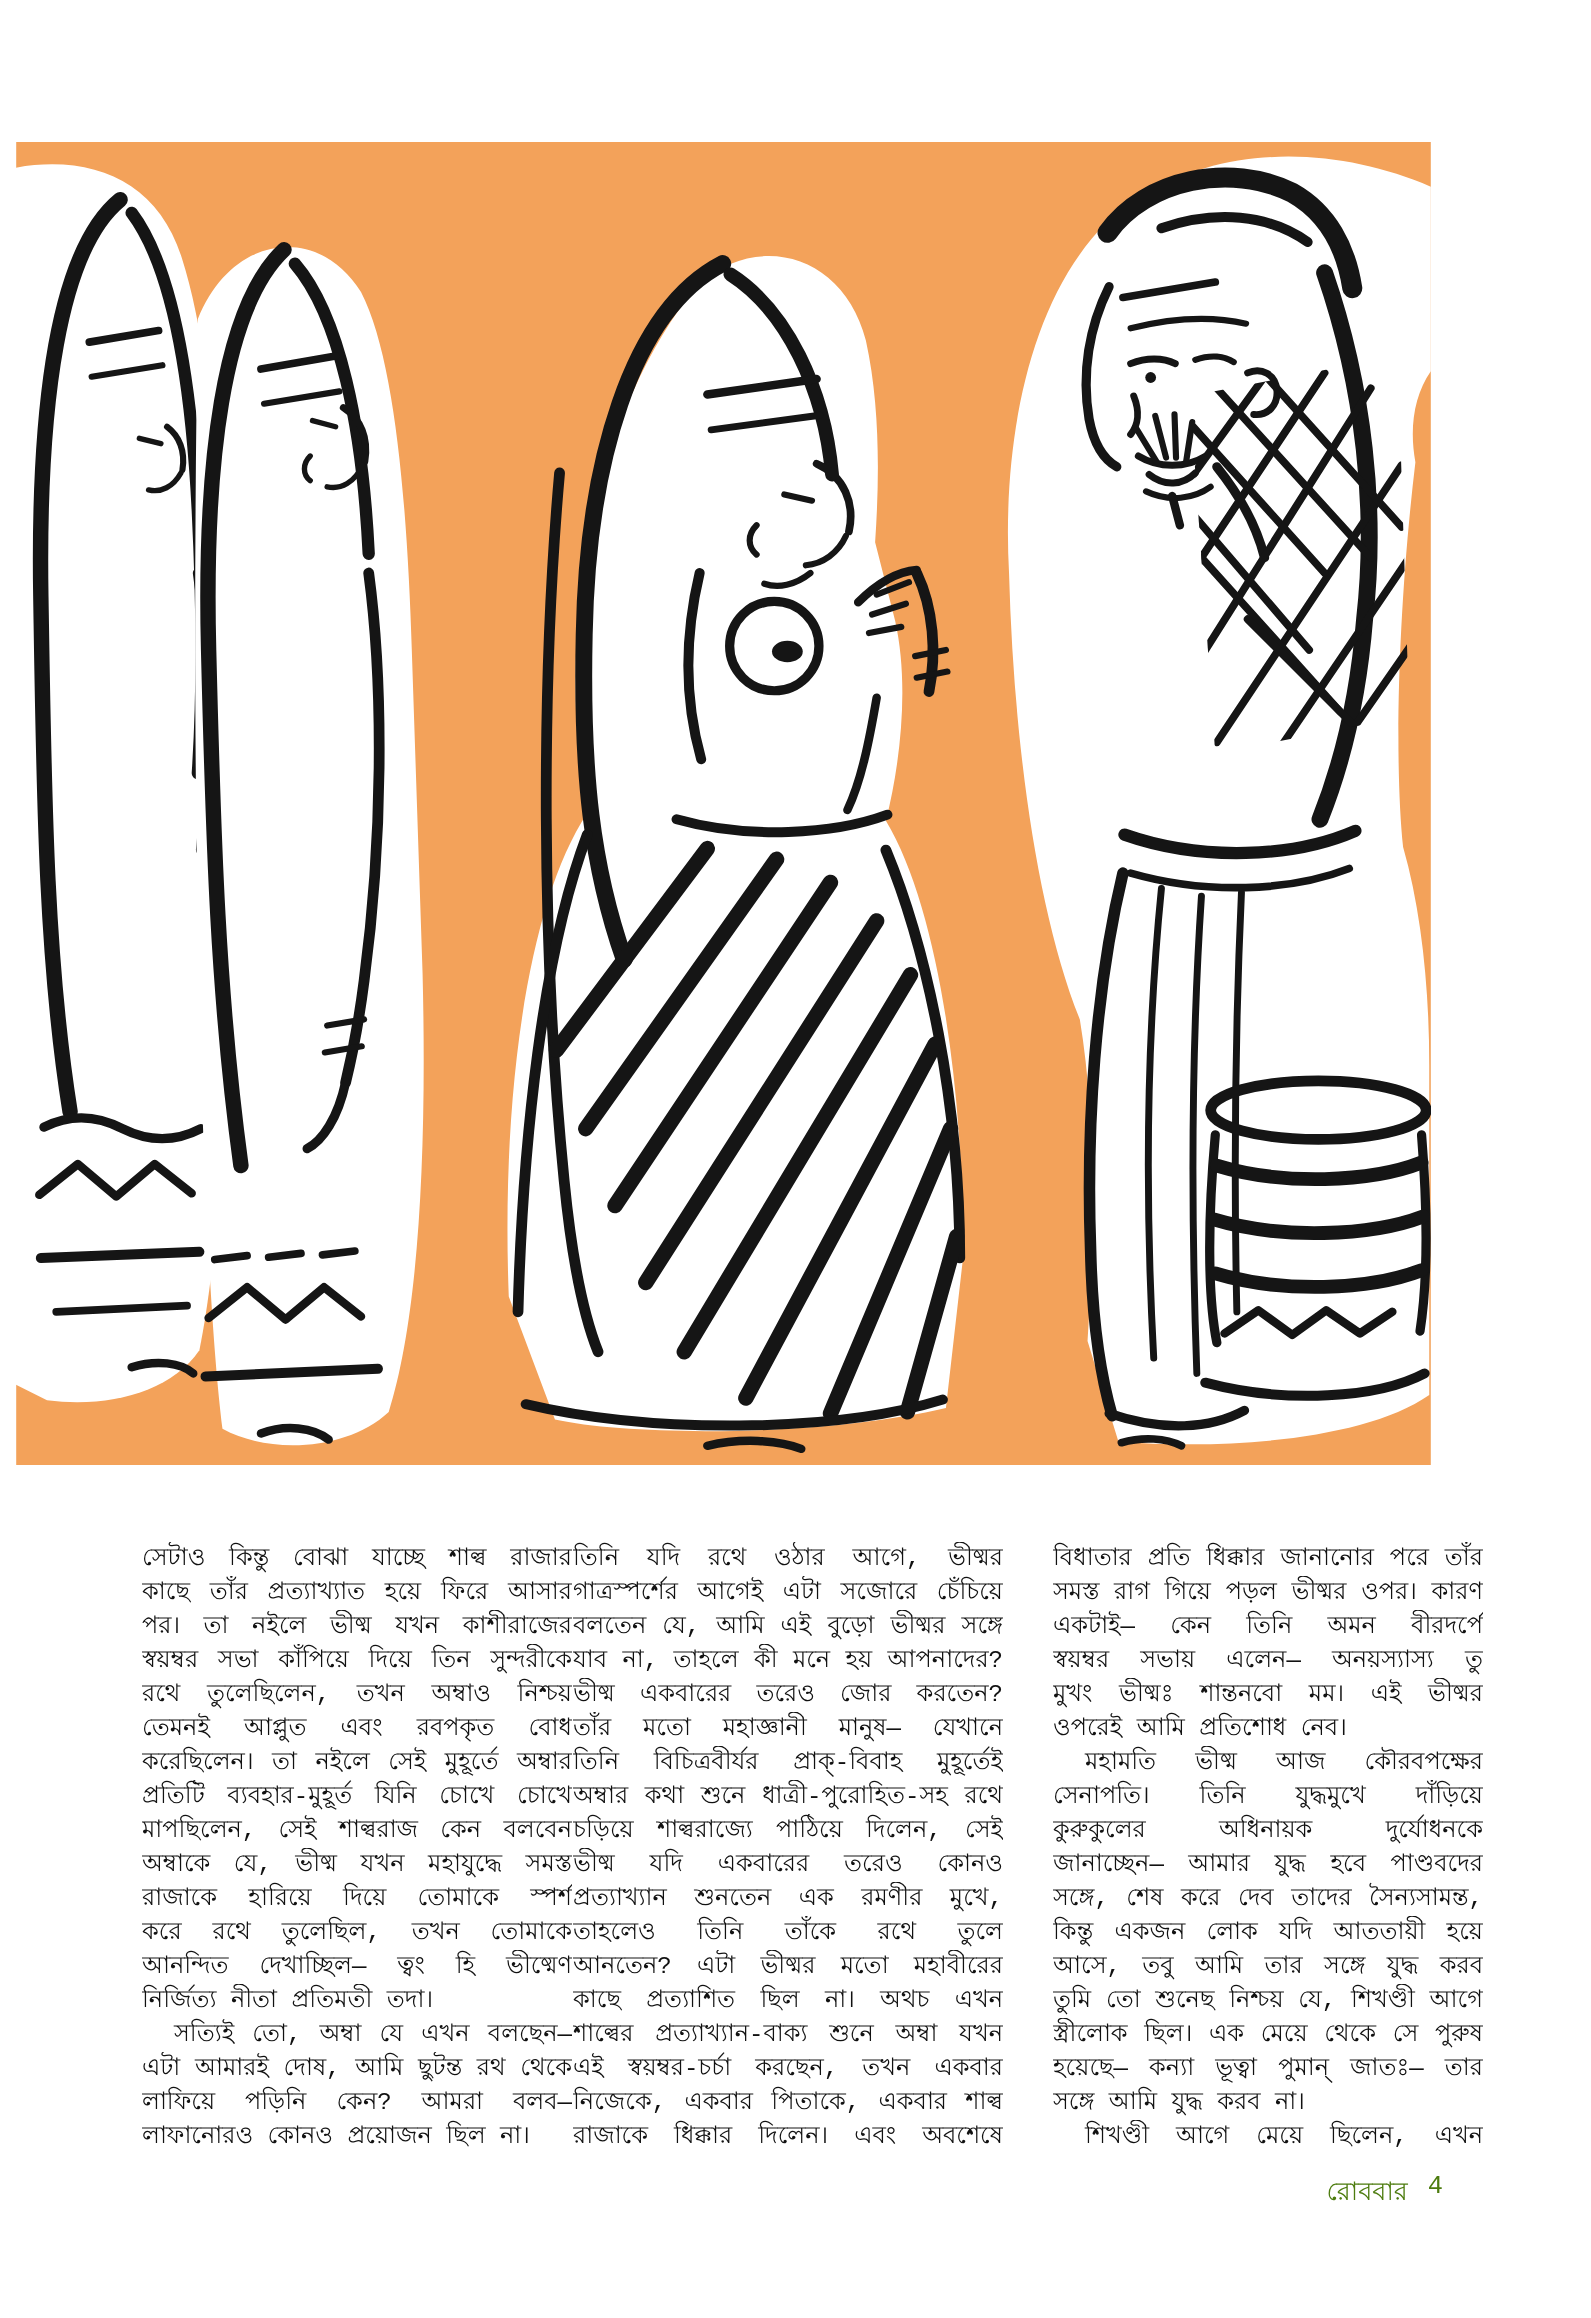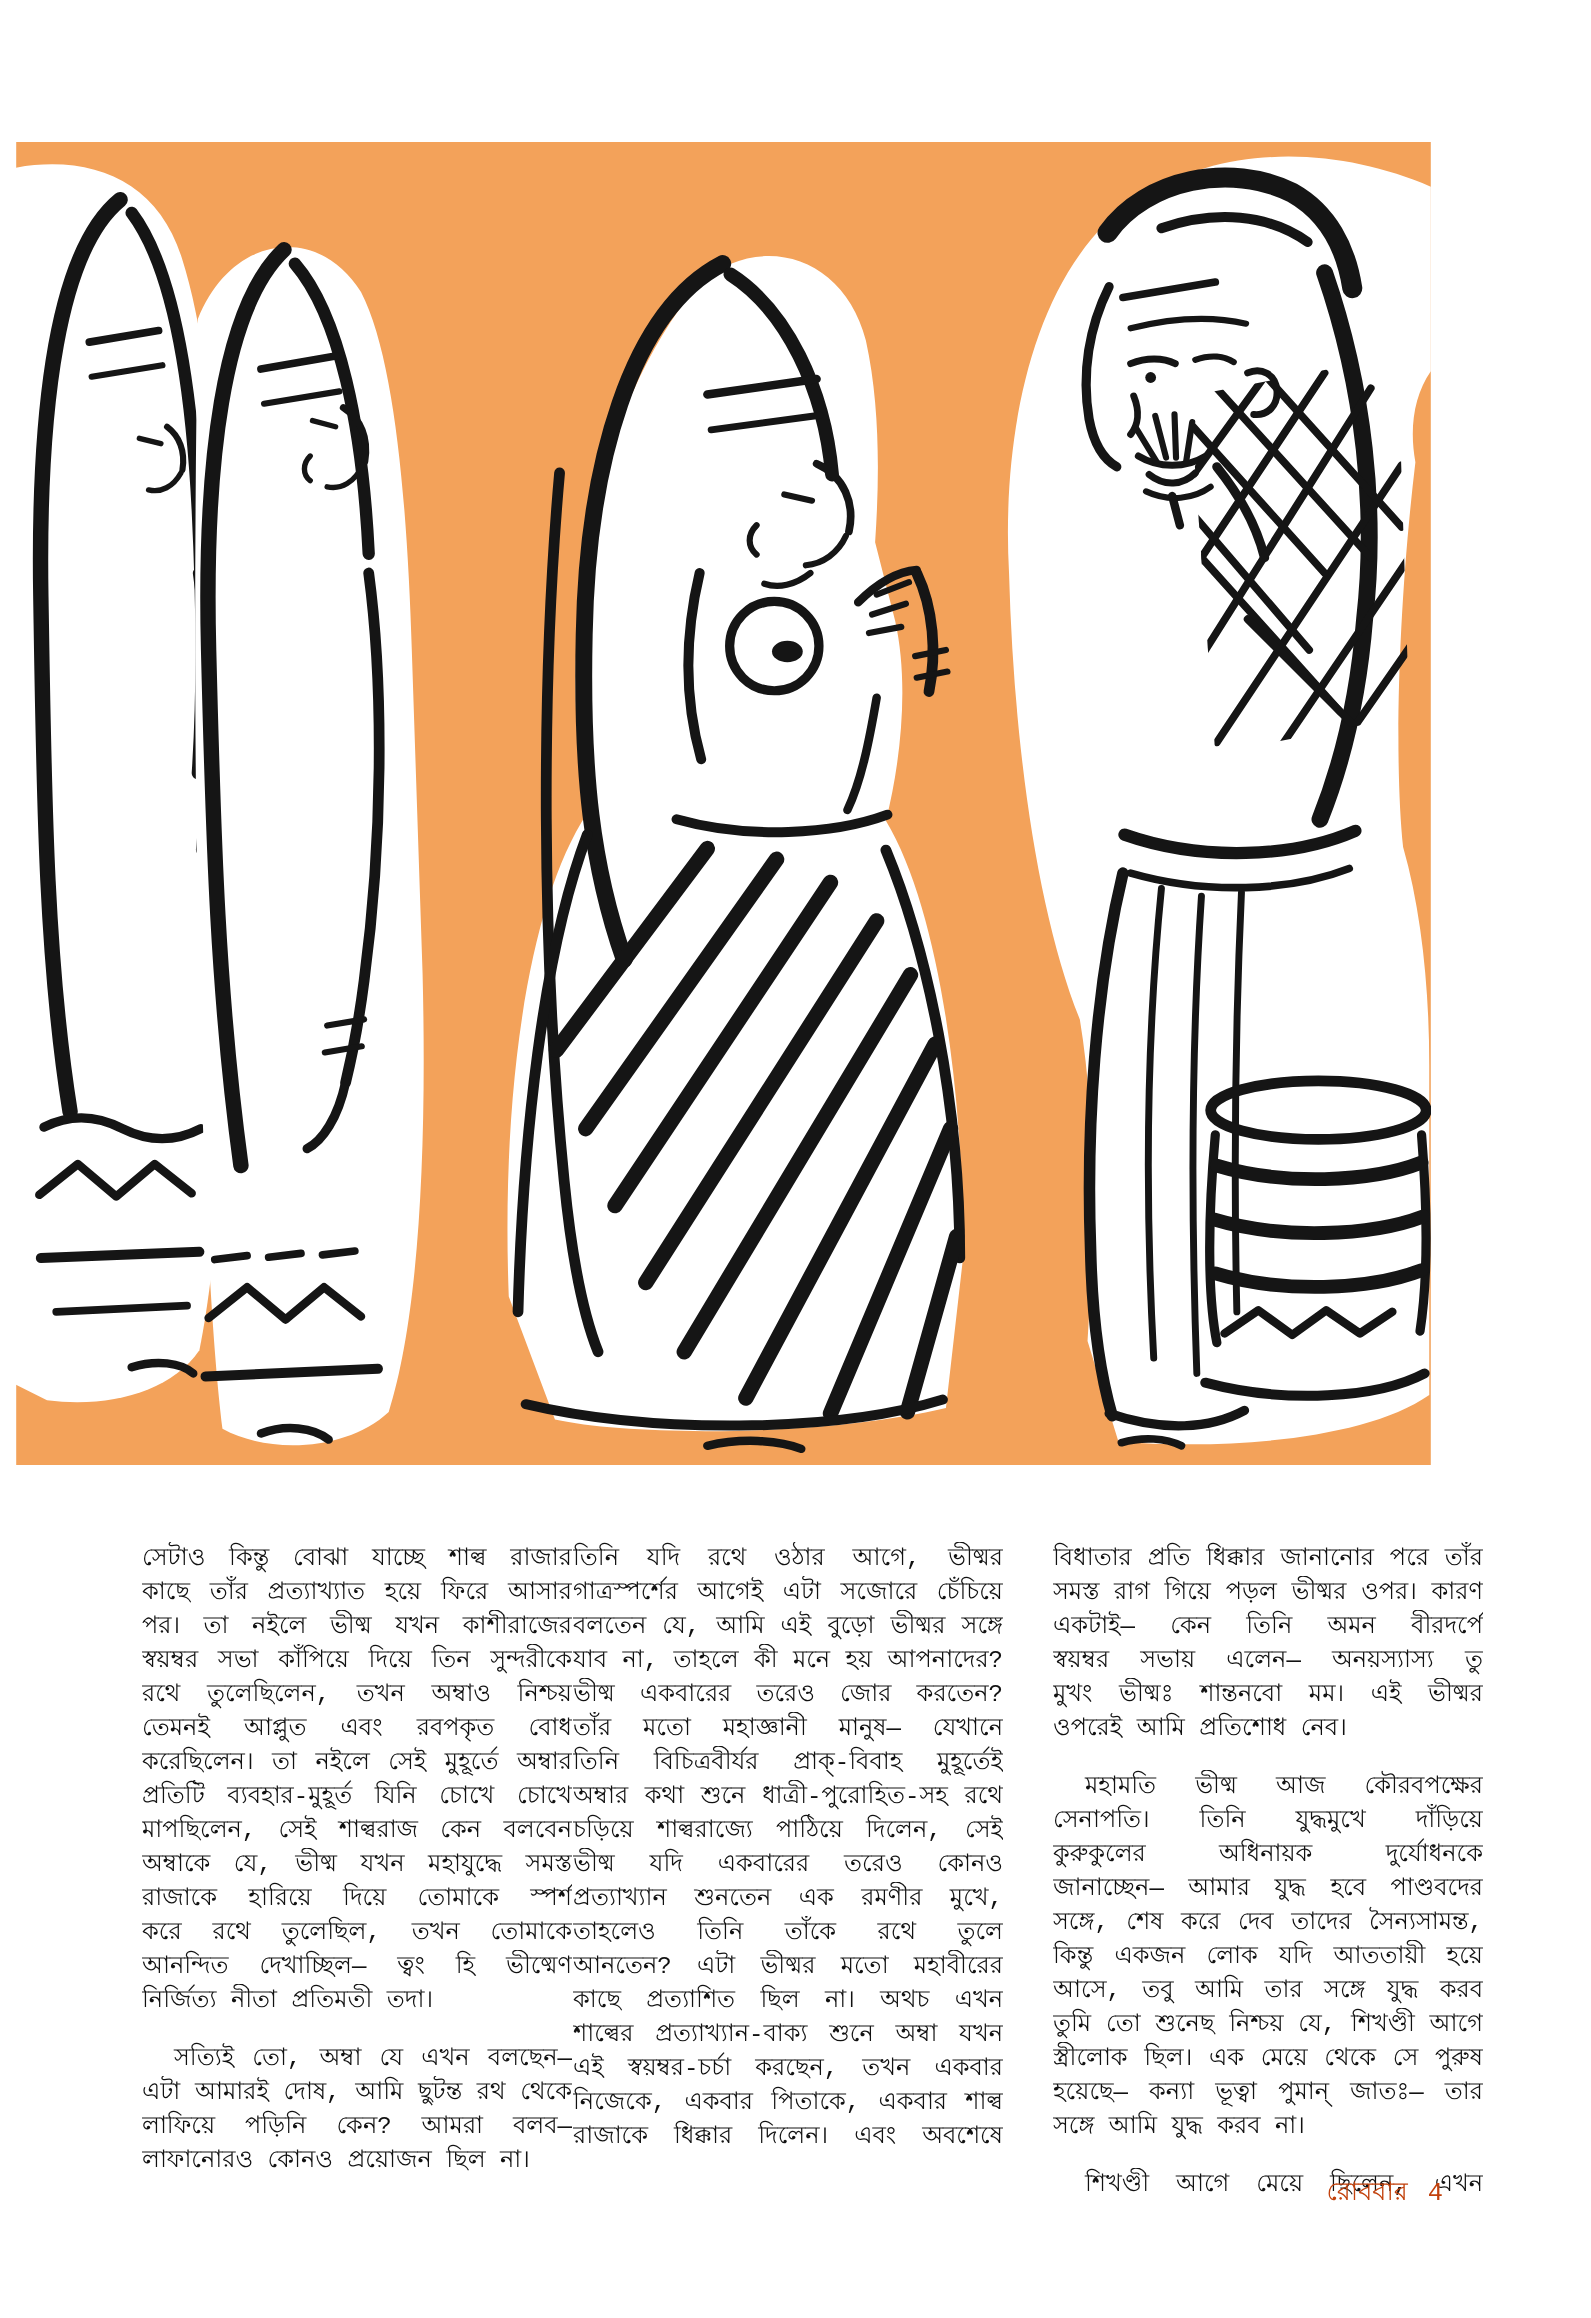--- a/index.html
+++ b/index.html
@@ -9,23 +9,23 @@
   .ink{stroke:#151515;fill:none;stroke-linecap:round;stroke-linejoin:round;}
   .paper{fill:#ffffff;stroke:none;}
   .w7{stroke-width:7}.w8{stroke-width:8}.w9{stroke-width:9}.w10{stroke-width:10}
   .w11{stroke-width:11}.w12{stroke-width:12}.w13{stroke-width:13}.w14{stroke-width:14}
   .w15{stroke-width:15}.w16{stroke-width:16}.w18{stroke-width:18}.w20{stroke-width:20}
   .w22{stroke-width:22}.w26{stroke-width:26}
   .col{position:absolute;top:1542px;width:430px;color:#111;font-size:24px;line-height:34px;}
   .col-1{left:142px}.col-2{left:573px}.col-3{left:1053px}
   .line{height:34px;overflow:hidden;text-align:justify;text-align-last:justify;}
   .line.short{text-align-last:left;}
-  .line.indent{text-indent:32px;margin-top:24px;}
-  .footer{position:absolute;top:2172px;right:148px;color:#c2410c;font-size:25.4px;
-          display:flex;gap:20px;align-items:center;}
+  .line.indent{text-indent:32px;}
+  .footer{position:absolute;top:2172px;right:148px;color:#4d7c0f;font-size:25.4px;
+          display:flex;gap:20px;align-items:flex-start;}
 </style>
 </head>
 <body>
 
 <div class="page">
 
   <svg class="illustration" viewBox="0 0 1838 1719" aria-hidden="true">
     <defs>
       <clipPath id="shirtClip">
           <polygon points="1525,330 1795,278 1810,745 1558,795"></polygon>

